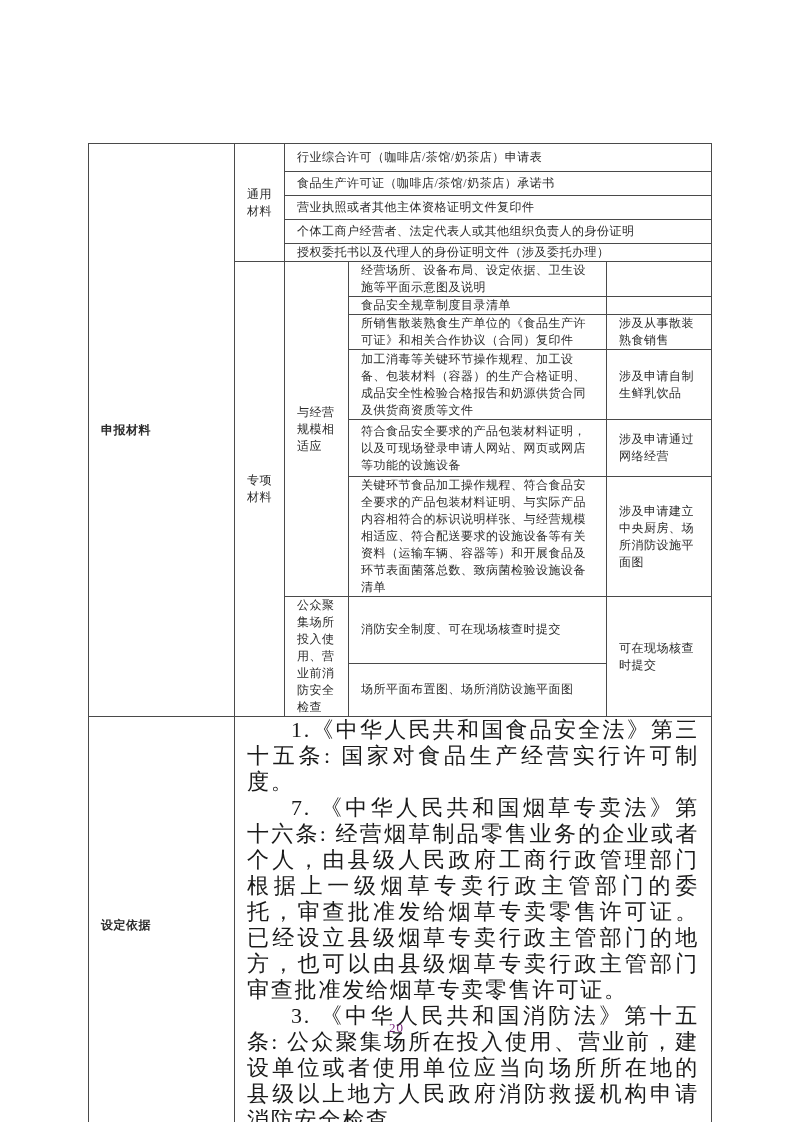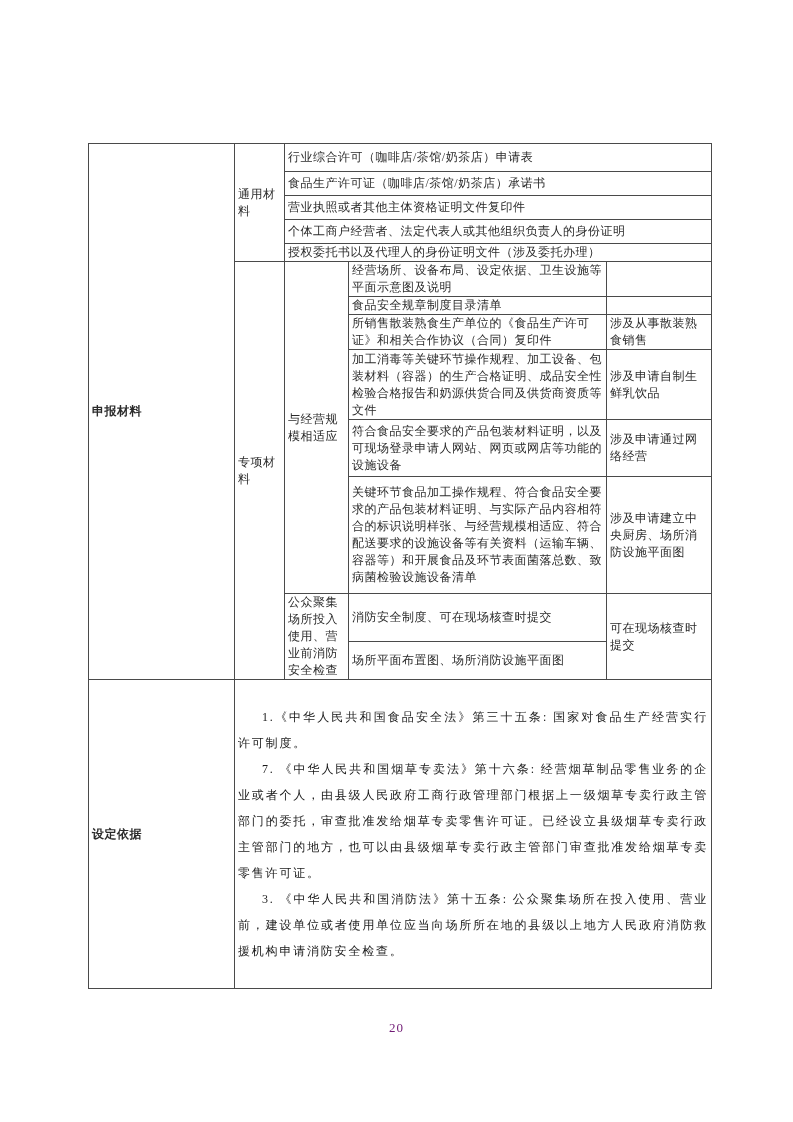--- a/index.html
+++ b/index.html
@@ -23,21 +23,21 @@
     border-collapse: collapse;
     table-layout: fixed;
   }
   table.doc-table td {
     border: 1px solid #4a4a4a;
     font-family: "Liberation Serif", "DejaVu Serif", serif;
     font-size: 12px;
     line-height: 17px;
     letter-spacing: 0.5px;
     color: #2b2b2b;
-    padding: 0 3px;
+    padding: 0 12px;
     vertical-align: middle;
     overflow: hidden;
     word-break: break-all;
   }
   td.big-label {
     font-family: "Liberation Sans", "DejaVu Sans", sans-serif;
     font-weight: 700;
     font-size: 17px;
     letter-spacing: 2px;
     text-align: left;
@@ -57,21 +57,21 @@
   td.note-cell {
     padding: 1px 1px 1px 2px;
   }
   td.basis-cell {
     padding: 0 3px 0 9px;
     vertical-align: middle;
   }
   td.basis-cell p {
     margin: 0;
     text-indent: 2em;
-    font-size: 12px;
+    font-size: 22px;
     line-height: 26px;
     letter-spacing: 1.8px;
     text-align: justify;
     color: #1a1a1a;
     word-break: break-all;
   }
   .page-number {
     position: absolute;
     top: 1020px;
     left: 0;

